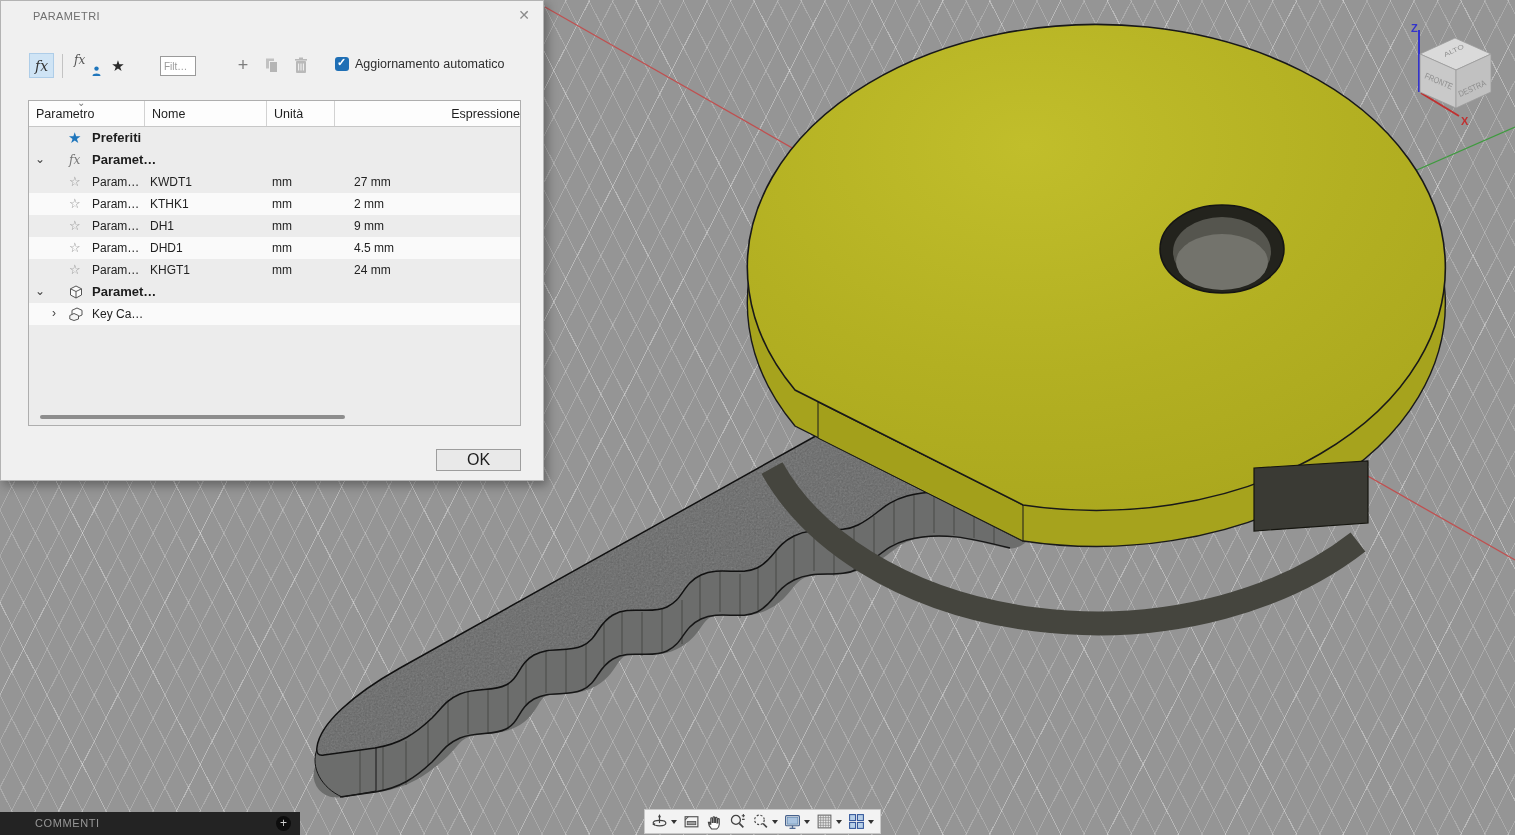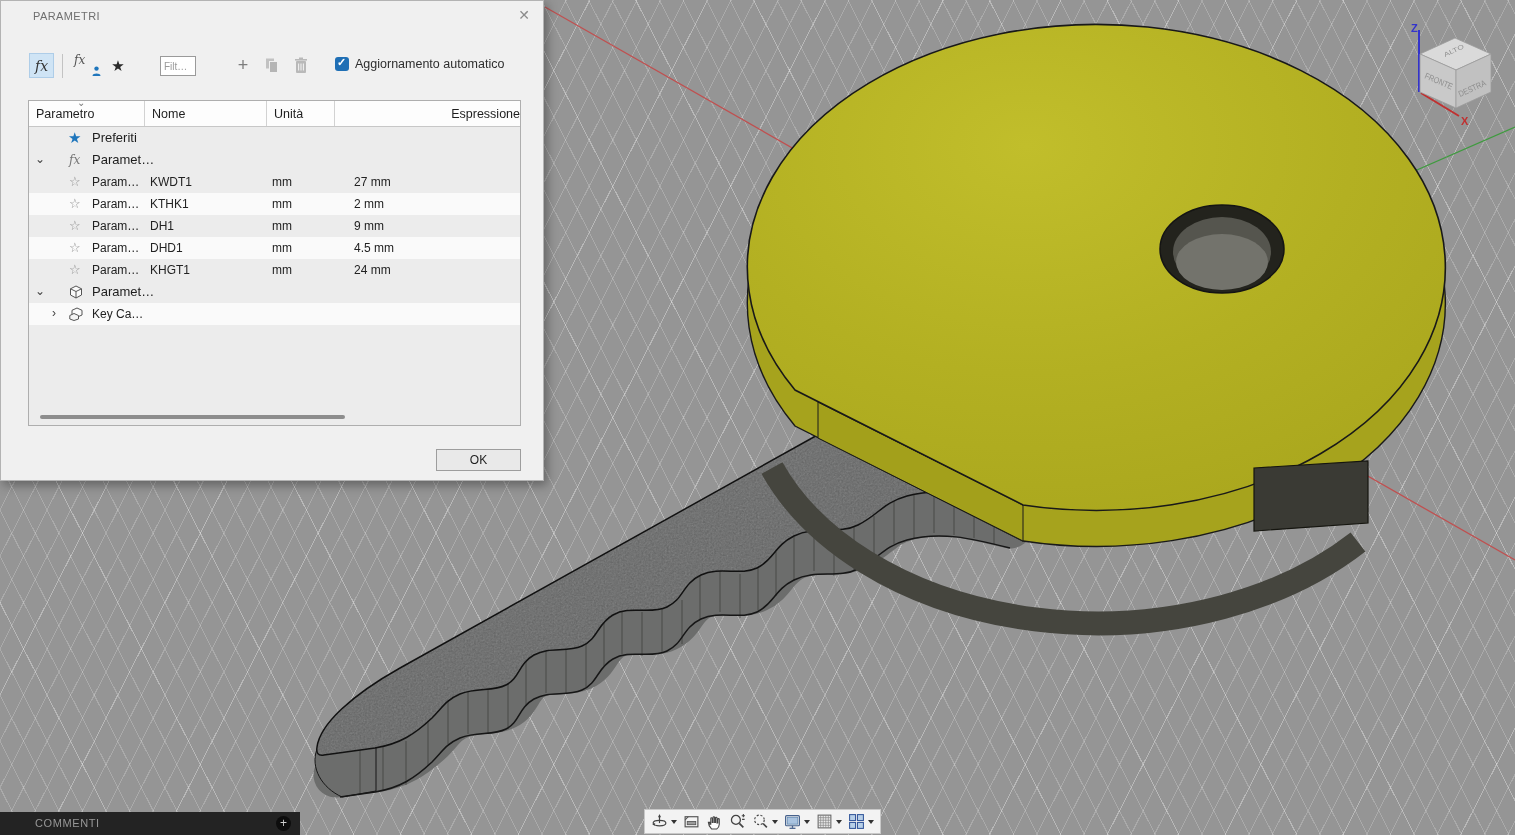--- a/index.html
+++ b/index.html
@@ -52,32 +52,32 @@
   .th{ font-size:12.5px; color:#1e1e1e; padding:6px 0 0 7px; border-right:1px solid #d2d2d2; position:relative; cursor:pointer; }
   .th:last-child{ border-right:none; }
   .th-sort{ position:absolute; top:-4px; left:48px; font-size:10px; color:#777; }
   .col1{ width:116px; } .col2{ width:122px; } .col3{ width:68px; } .col4{ flex:1;text-align:right; }
 
   .row{ position:relative; height:22px; font-size:12px; color:#222; cursor:default; }
   .row.shade{ background:#ececec; } .row.lite{ background:#fafafa; }
   .cell{ position:absolute; top:4px; white-space:nowrap; }
   .c-param{ left:63px; } .c-name{ left:121px; } .c-unit{ left:243px; } .c-expr{ left:313px;margin-left:12px; }
   .row .star-o{ position:absolute; left:40px; top:3px; color:#8f8f8f; font-size:13px; cursor:pointer; }
-  .grp-label{ position:absolute; left:63px; top:3px; font-weight:normal; font-size:13px; color:#1d1d1d; }
+  .grp-label{ position:absolute; left:63px; top:3px; font-weight:bold; font-size:13px; color:#1d1d1d; }
   .fav-star{ position:absolute; left:39px; top:2px; color:#1f76bc; font-size:15px; }
   .chev{ position:absolute; left:6px; top:3px; color:#444; font-size:12px; cursor:pointer; }
   .chev.r2{ left:23px; }
   .rowicon{ position:absolute; left:40px; top:4px; }
   .keyca-label{ position:absolute; left:63px; top:4px; color:#222; }
 
   .hscroll{ position:absolute; left:8px; bottom:5px; right:8px; height:5px; }
   .hthumb{ position:absolute; left:3px; top:0; width:305px; height:4px; background:#8d8d8d; border-radius:2px; cursor:pointer; }
 
   .ok-btn{ position:absolute; left:435px; top:448px; width:85px; height:22px; background:#e9e9e9; border:1px solid #9d9d9d;
-           font-size:12px; color:#1e1e1e; text-align:center; line-height:20px; cursor:pointer; }
+           font-size:16px; color:#1e1e1e; text-align:center; line-height:20px; cursor:pointer; }
 
   
   .comments-bar{ position:absolute; left:0; bottom:0; width:300px; height:23px; background:#232323; cursor:pointer; }
   .comments-bar span{ position:absolute; left:35px; top:5px; font-size:11px; color:#979797; letter-spacing:.6px; }
   .cplus{ position:absolute; right:9px; top:4px; width:15px; height:15px; border-radius:50%; background:#0d0d0d;
           color:#cfcfcf; font-size:12px; line-height:14px; text-align:center; cursor:pointer; }
 
   .navbar{ position:absolute; left:644px; bottom:1px; height:25px; background:rgba(246,246,246,.97);
            border:1px solid #c8c8c8; display:flex; align-items:center; padding:0 3px; }
   .nav-item{ display:flex; align-items:center; padding:0 3px; height:23px; cursor:pointer; }

